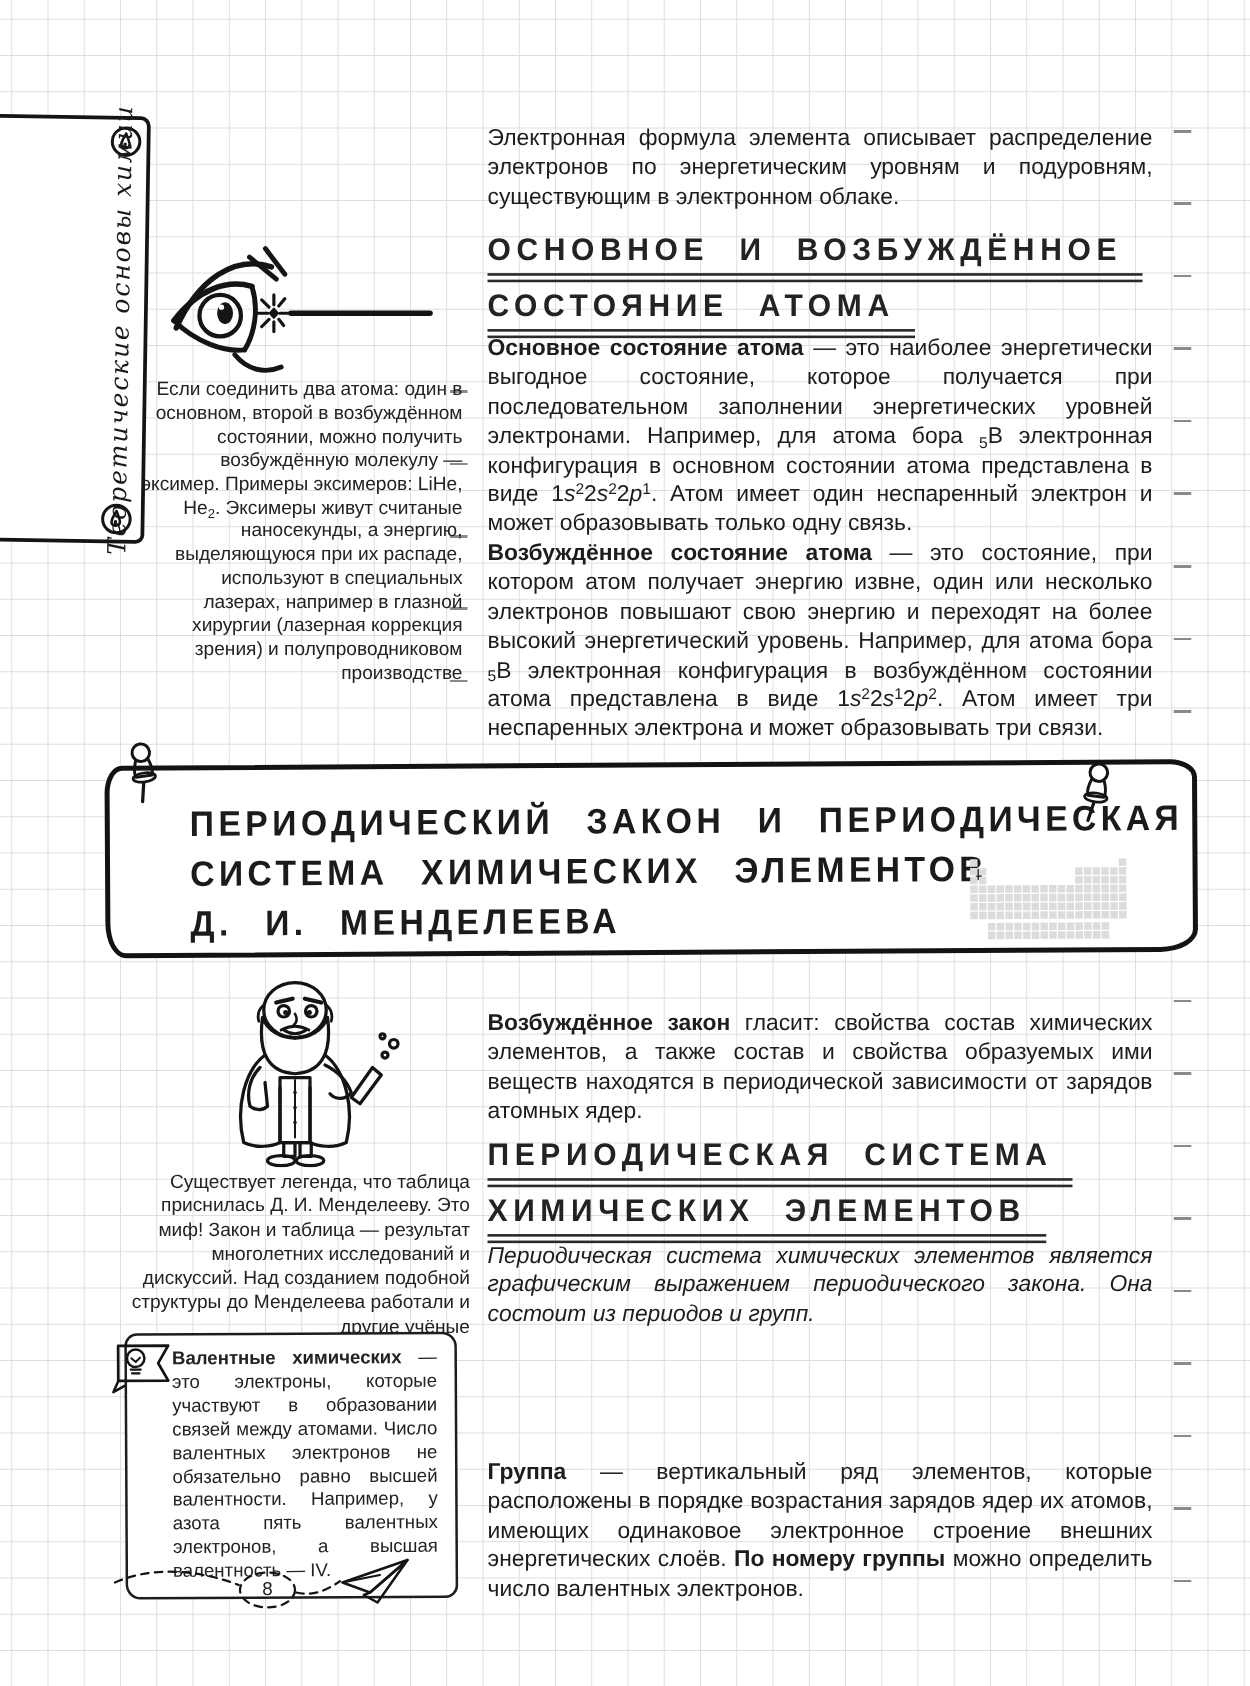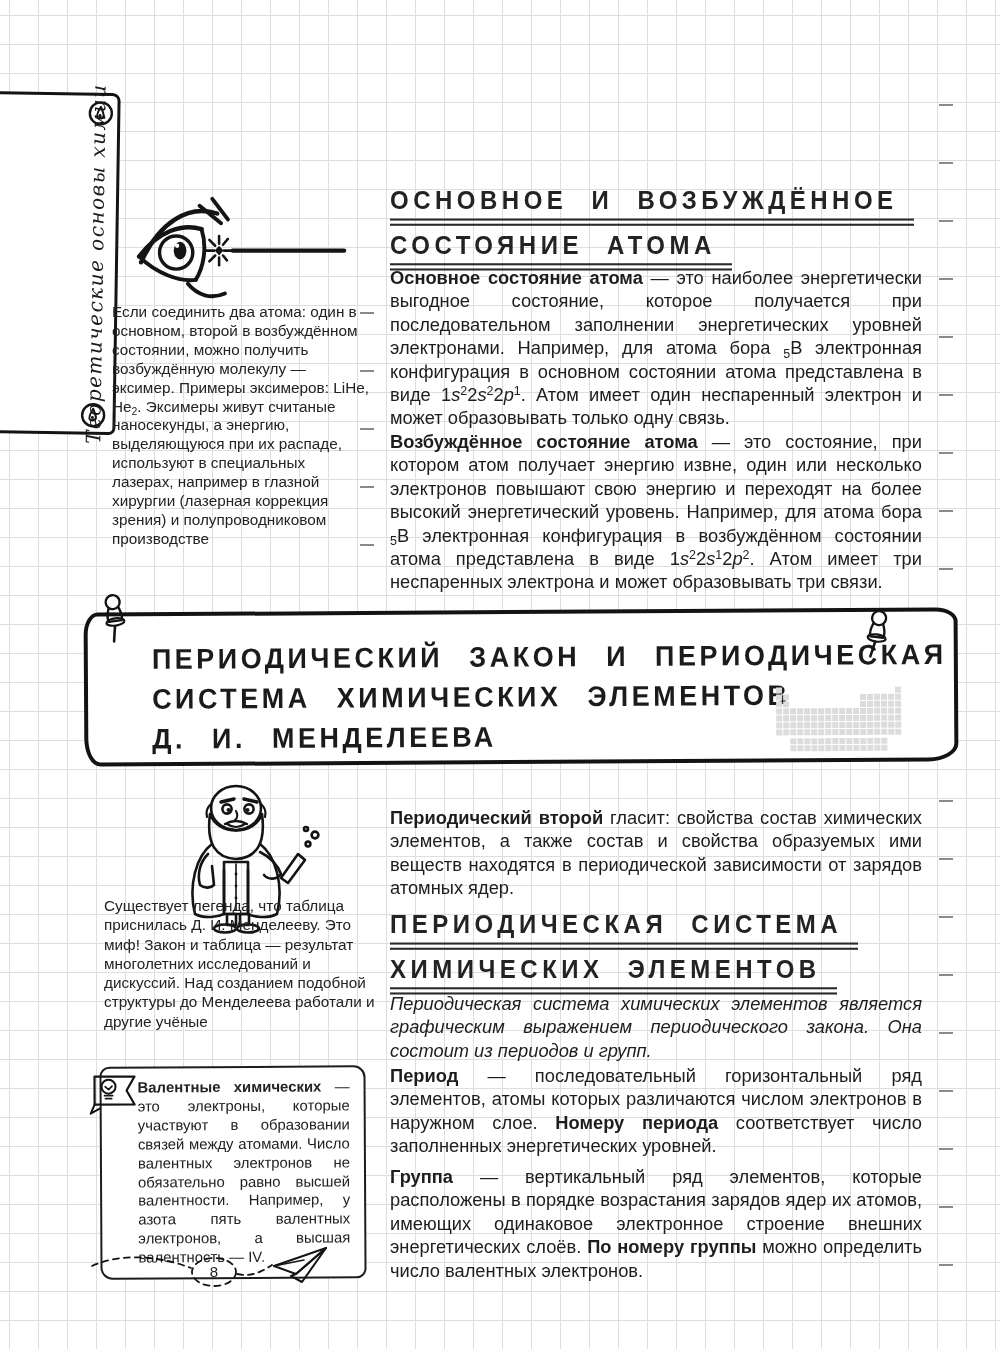--- a/index.html
+++ b/index.html
@@ -20,23 +20,23 @@
        border:3.5px solid #141414;border-radius:5px 8px 7px 5px;transform:rotate(0.9deg);}
   .tab-label{position:absolute;right:7px;top:50%;transform:translateY(-50%) rotate(180deg);
        writing-mode:vertical-rl;font-family:"DejaVu Serif",serif;font-style:italic;
        font-size:20px;letter-spacing:1.5px;color:#1a1a1a;white-space:nowrap;}
   .tab-ico{position:absolute;width:27px;height:27px;}
   .tab-ico.top{right:3px;top:4px;}
   .tab-ico.bottom{right:6px;bottom:3px;}
   
   .eye{position:absolute;left:136px;top:194px;width:256px;height:122px;}
   
-  .note{position:absolute;margin:0;text-align:left;font-size:15.3px;line-height:18.9px;color:#222;}
+  .note{position:absolute;margin:0;text-align:right;font-size:15.3px;line-height:18.9px;color:#222;}
   .note.eximer{left:112px;top:303px;width:258px;}
-  .note.legend{left:104px;top:896px;width:272px;line-height:19.3px;}
+  .note.legend{left:104px;top:936px;width:272px;line-height:19.3px;}
   
   .body-p{position:absolute;left:390px;width:532px;margin:0;font-size:18.3px;line-height:23.4px;
           text-align:justify;color:#1d1d1d;}
   .rb{font-weight:700;}
   .ri{font-style:italic;}
   sub,sup{font-size:68%;line-height:0;position:relative;vertical-align:baseline;}
   sub{top:0.3em;} sup{top:-0.5em;}
   
   .hand-h{position:absolute;left:390px;margin:0;font-size:24px;font-weight:700;color:#232323;
           letter-spacing:4.5px;word-spacing:13px;transform:scaleY(1.04);}
@@ -111,20 +111,21 @@
         <path d="M93,46 L88,52"></path>
         <path d="M74,69 L80,63"></path>
         <path d="M92,68 L88,63"></path>
     </g>
     <path d="M84,53 l4.5,5 l-4.5,5 l-4.5,-5 Z" fill="#141414"></path>
     <path class="ln" d="M98,58 L212,58" stroke-width="4.5"></path>
   </svg>
 
   <p class="note eximer"><span>Если соединить два атома: один в основном, второй в возбуждённом состоянии, можно получить возбуждённую молекулу — эксимер. Примеры эксимеров: LiHe, He</span><sub>2</sub><span>. Эксимеры живут считаные наносекунды, а энергию, выделяющуюся при их распаде, используют в специальных лазерах, например в глазной хирургии (лазерная коррекция зрения) и полупроводниковом производстве</span></p>
 
+  <p class="body-p" style="top:98px;"><span>Электронная формула элемента описывает распределение электронов по энергетическим уровням и подуровням, существующим в электронном облаке.</span></p>
 
   <h2 class="hand-h" style="top:188px;">
       <span class="line">ОСНОВНОЕ И ВОЗБУЖДЁННОЕ</span>
       <span class="line">СОСТОЯНИЕ АТОМА</span>
     </h2>
 
   <p class="body-p" style="top:266px;"><span class="rb">Основное состояние атома</span><span> — это наиболее энергетически выгодное состояние, которое получается при последовательном заполнении энергетических уровней электронами. Например, для атома бора </span><sub>5</sub><span>B электронная конфигурация в основном состоянии атома представлена в виде 1</span><span class="ri">s</span><sup>2</sup><span>2</span><span class="ri">s</span><sup>2</sup><span>2</span><span class="ri">p</span><sup>1</sup><span>. Атом имеет один неспаренный электрон и может образовывать только одну связь.</span></p>
   <p class="body-p" style="top:430px;"><span class="rb">Возбуждённое состояние атома</span><span> — это состояние, при котором атом получает энергию извне, один или несколько электронов повышают свою энергию и переходят на более высокий энергетический уровень. Например, для атома бора </span><sub>5</sub><span>B электронная конфигурация в возбуждённом состоянии атома представлена в виде 1</span><span class="ri">s</span><sup>2</sup><span>2</span><span class="ri">s</span><sup>1</sup><span>2</span><span class="ri">p</span><sup>2</sup><span>. Атом имеет три неспаренных электрона и может образовывать три связи.</span></p>
 
   <section class="banner">
@@ -202,29 +203,28 @@
     <svg class="flag" viewBox="0 0 52 48">
       <path class="ln" d="M7,6 L47,6 L39,20 L47,34 L7,34 Z" stroke-width="2.2" fill="#fff"></path>
       <path class="ln" d="M7,34 L3,43 L12,38" stroke-width="2" fill="#fff"></path>
       <circle class="ln" cx="21" cy="16" r="7" stroke-width="2"></circle>
       <path class="ln" d="M17.5,16 L21,19 L24.5,15.5" stroke-width="1.6"></path>
       <path class="ln" d="M17,25 L25,25 M18,28 L24,28" stroke-width="1.8"></path>
     </svg>
     <p><span class="rb">Валентные химических</span><span> — это электроны, которые участвуют в образовании связей между атомами. Число валентных электронов не обязательно равно высшей валентности. Например, у азота пять валентных электронов, а высшая валентность — IV.</span></p>
   </div>
 
-  <p class="body-p" style="top:806px;"><span class="rb">Периодический второй</span><span> гласит: свойства состав химических элементов, а также состав и свойства образуемых ими веществ находятся в периодической зависимости от зарядов атомных ядер.</span></p>
+  <p class="body-p" style="top:806px;"><span class="rb">Возбуждённое закон</span><span> гласит: свойства состав химических элементов, а также состав и свойства образуемых ими веществ находятся в периодической зависимости от зарядов атомных ядер.</span></p>
 
   <h2 class="hand-h" style="top:912px;">
       <span class="line">ПЕРИОДИЧЕСКАЯ СИСТЕМА</span>
       <span class="line">ХИМИЧЕСКИХ ЭЛЕМЕНТОВ</span>
     </h2>
 
   <p class="body-p" style="top:992px;font-style:italic;"><span>Периодическая система химических элементов является графическим выражением периодического закона. Она состоит из периодов и групп.</span></p>
-  <p class="body-p" style="top:1064px;"><span class="rb">Период</span><span> — последовательный горизонтальный ряд элементов, атомы которых различаются числом электронов в наружном слое. </span><span class="rb">Номеру периода</span><span> соответствует число заполненных энергетических уровней.</span></p>
   <p class="body-p" style="top:1150px;margin-top:15px;"><span class="rb">Группа</span><span> — вертикальный ряд элементов, которые расположены в порядке возрастания зарядов ядер их атомов, имеющих одинаковое электронное строение внешних энергетических слоёв. </span><span class="rb">По номеру группы</span><span> можно определить число валентных электронов.</span></p>
 
   <svg class="footer-art" viewBox="0 0 250 58">
     <path class="ln" d="M12,20 C45,5 85,12 111,22" stroke-width="1.8" stroke-dasharray="6 5"></path>
     <ellipse class="ln" cx="134" cy="26" rx="22" ry="14" stroke-width="1.8" stroke-dasharray="6 5"></ellipse>
     <path class="ln" d="M157,28 C170,31 180,27 192,19" stroke-width="1.8" stroke-dasharray="6 5"></path>
     <g class="ln" stroke-width="2" fill="#fff">
       <path d="M194,20 L246,2 L216,28 Z"></path>
       <path d="M216,28 L246,2 L222,36 L211,30 Z"></path>
       <path d="M194,20 L224,14" stroke-width="1.6"></path>

